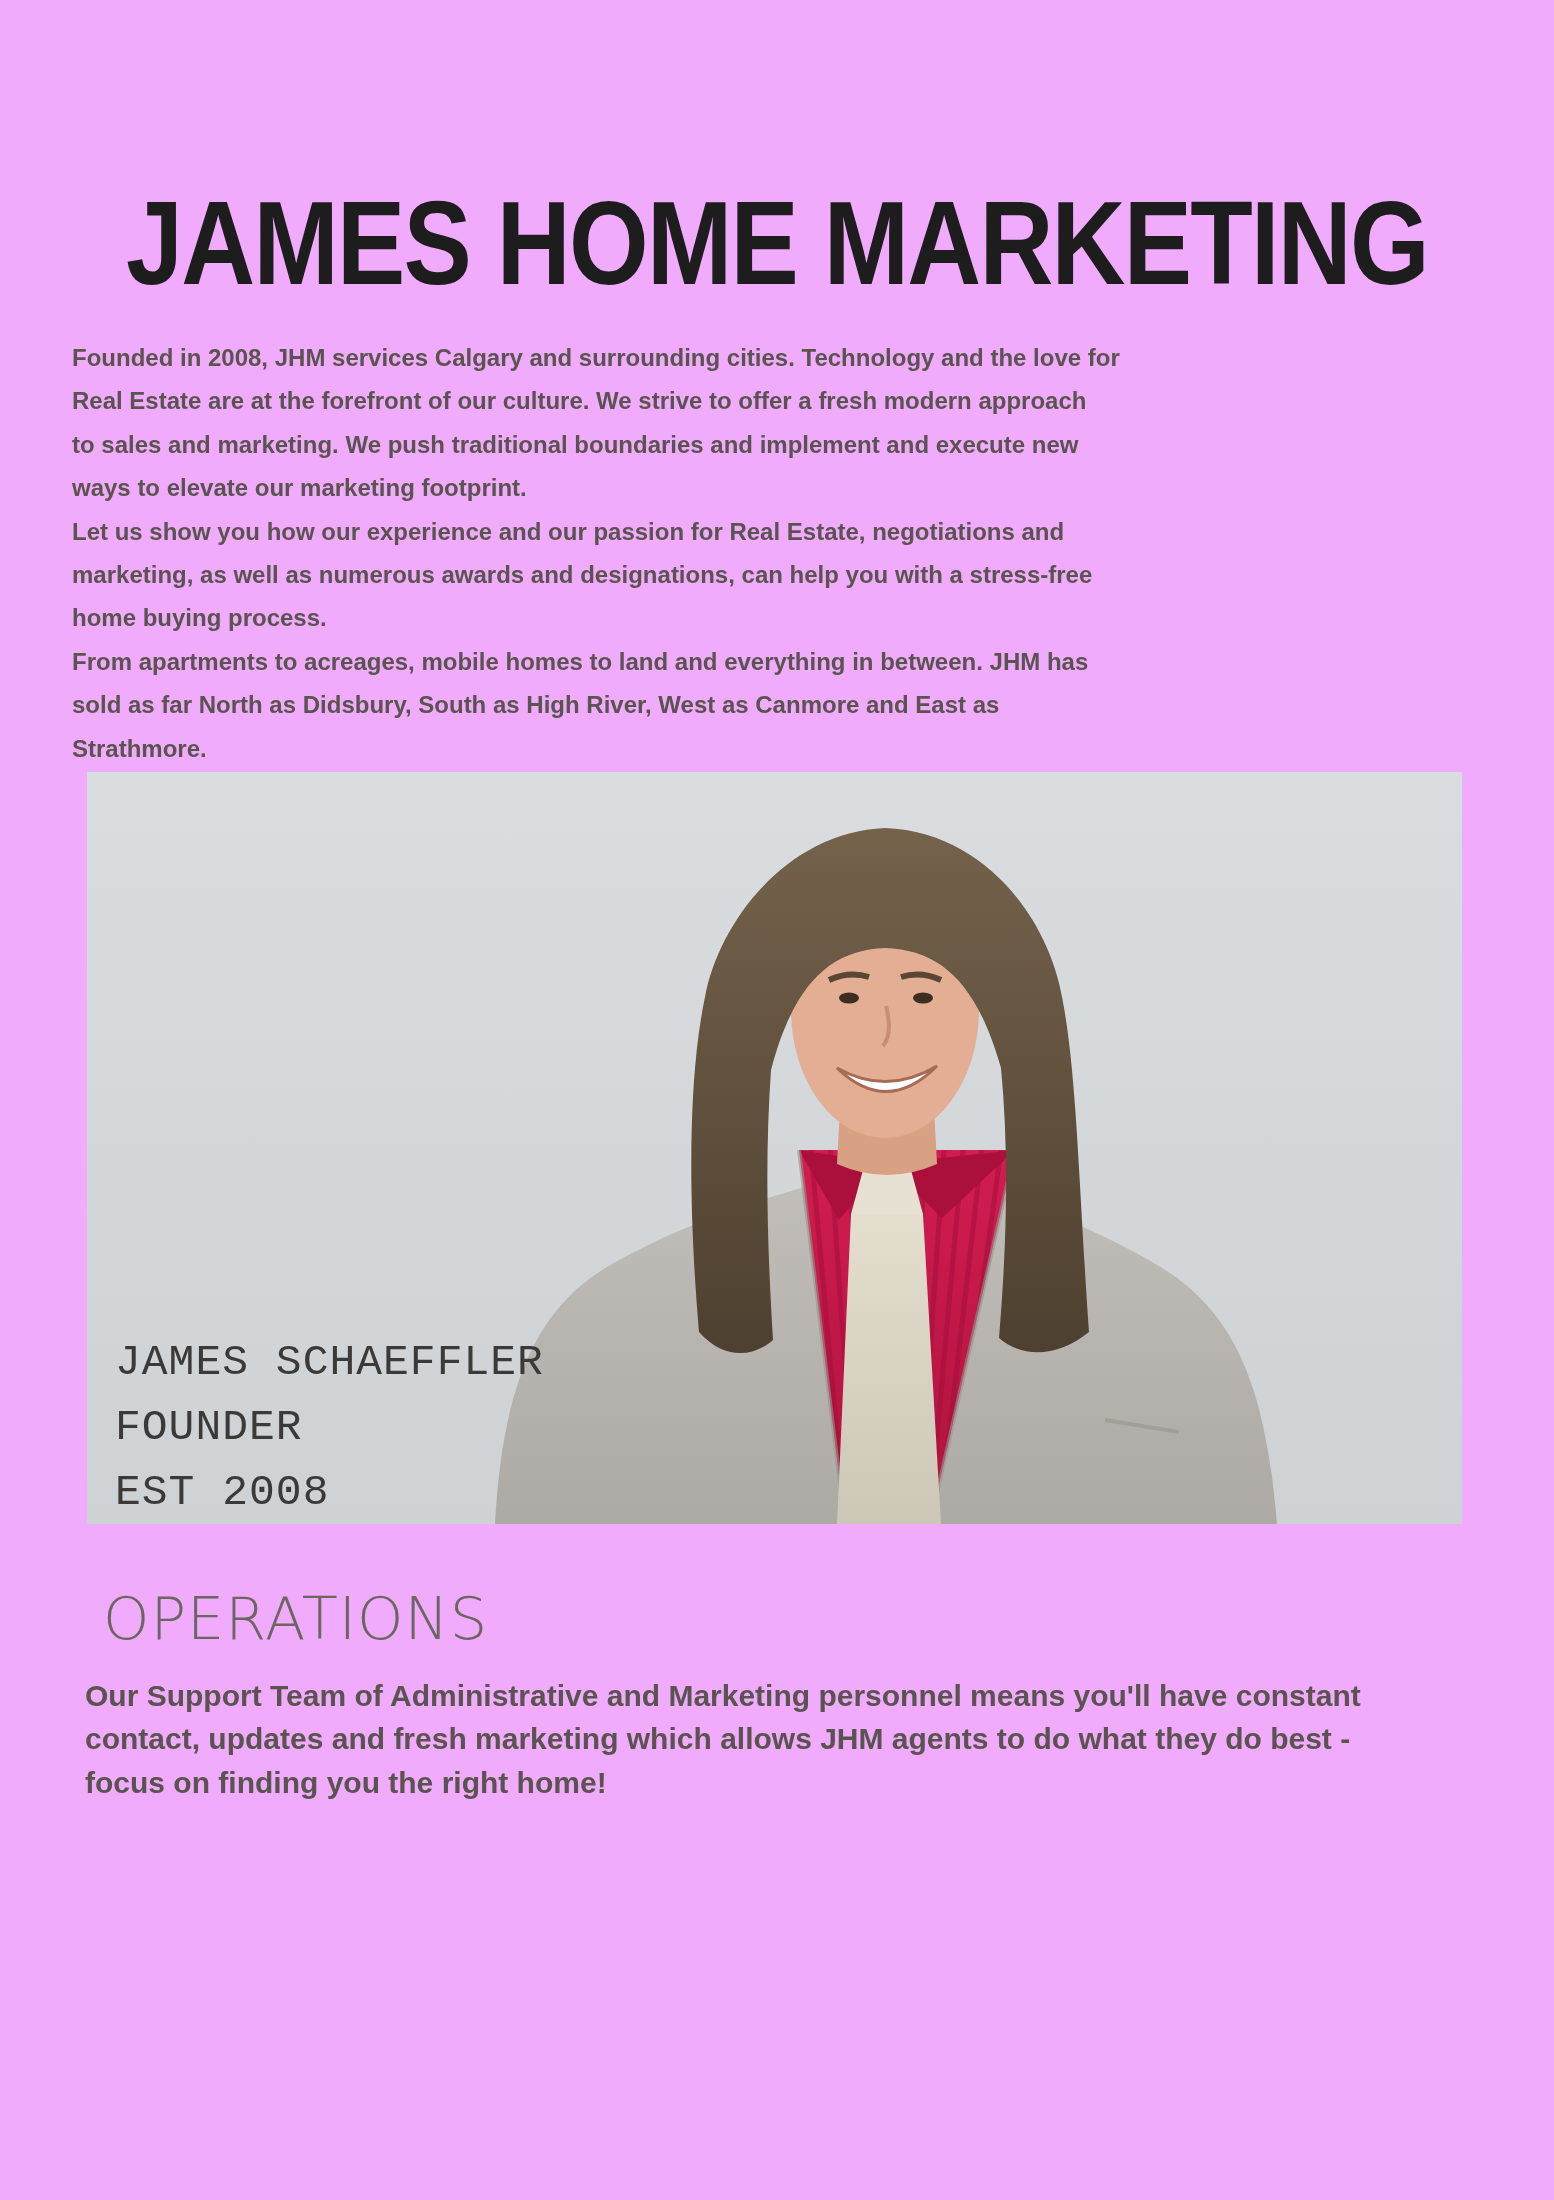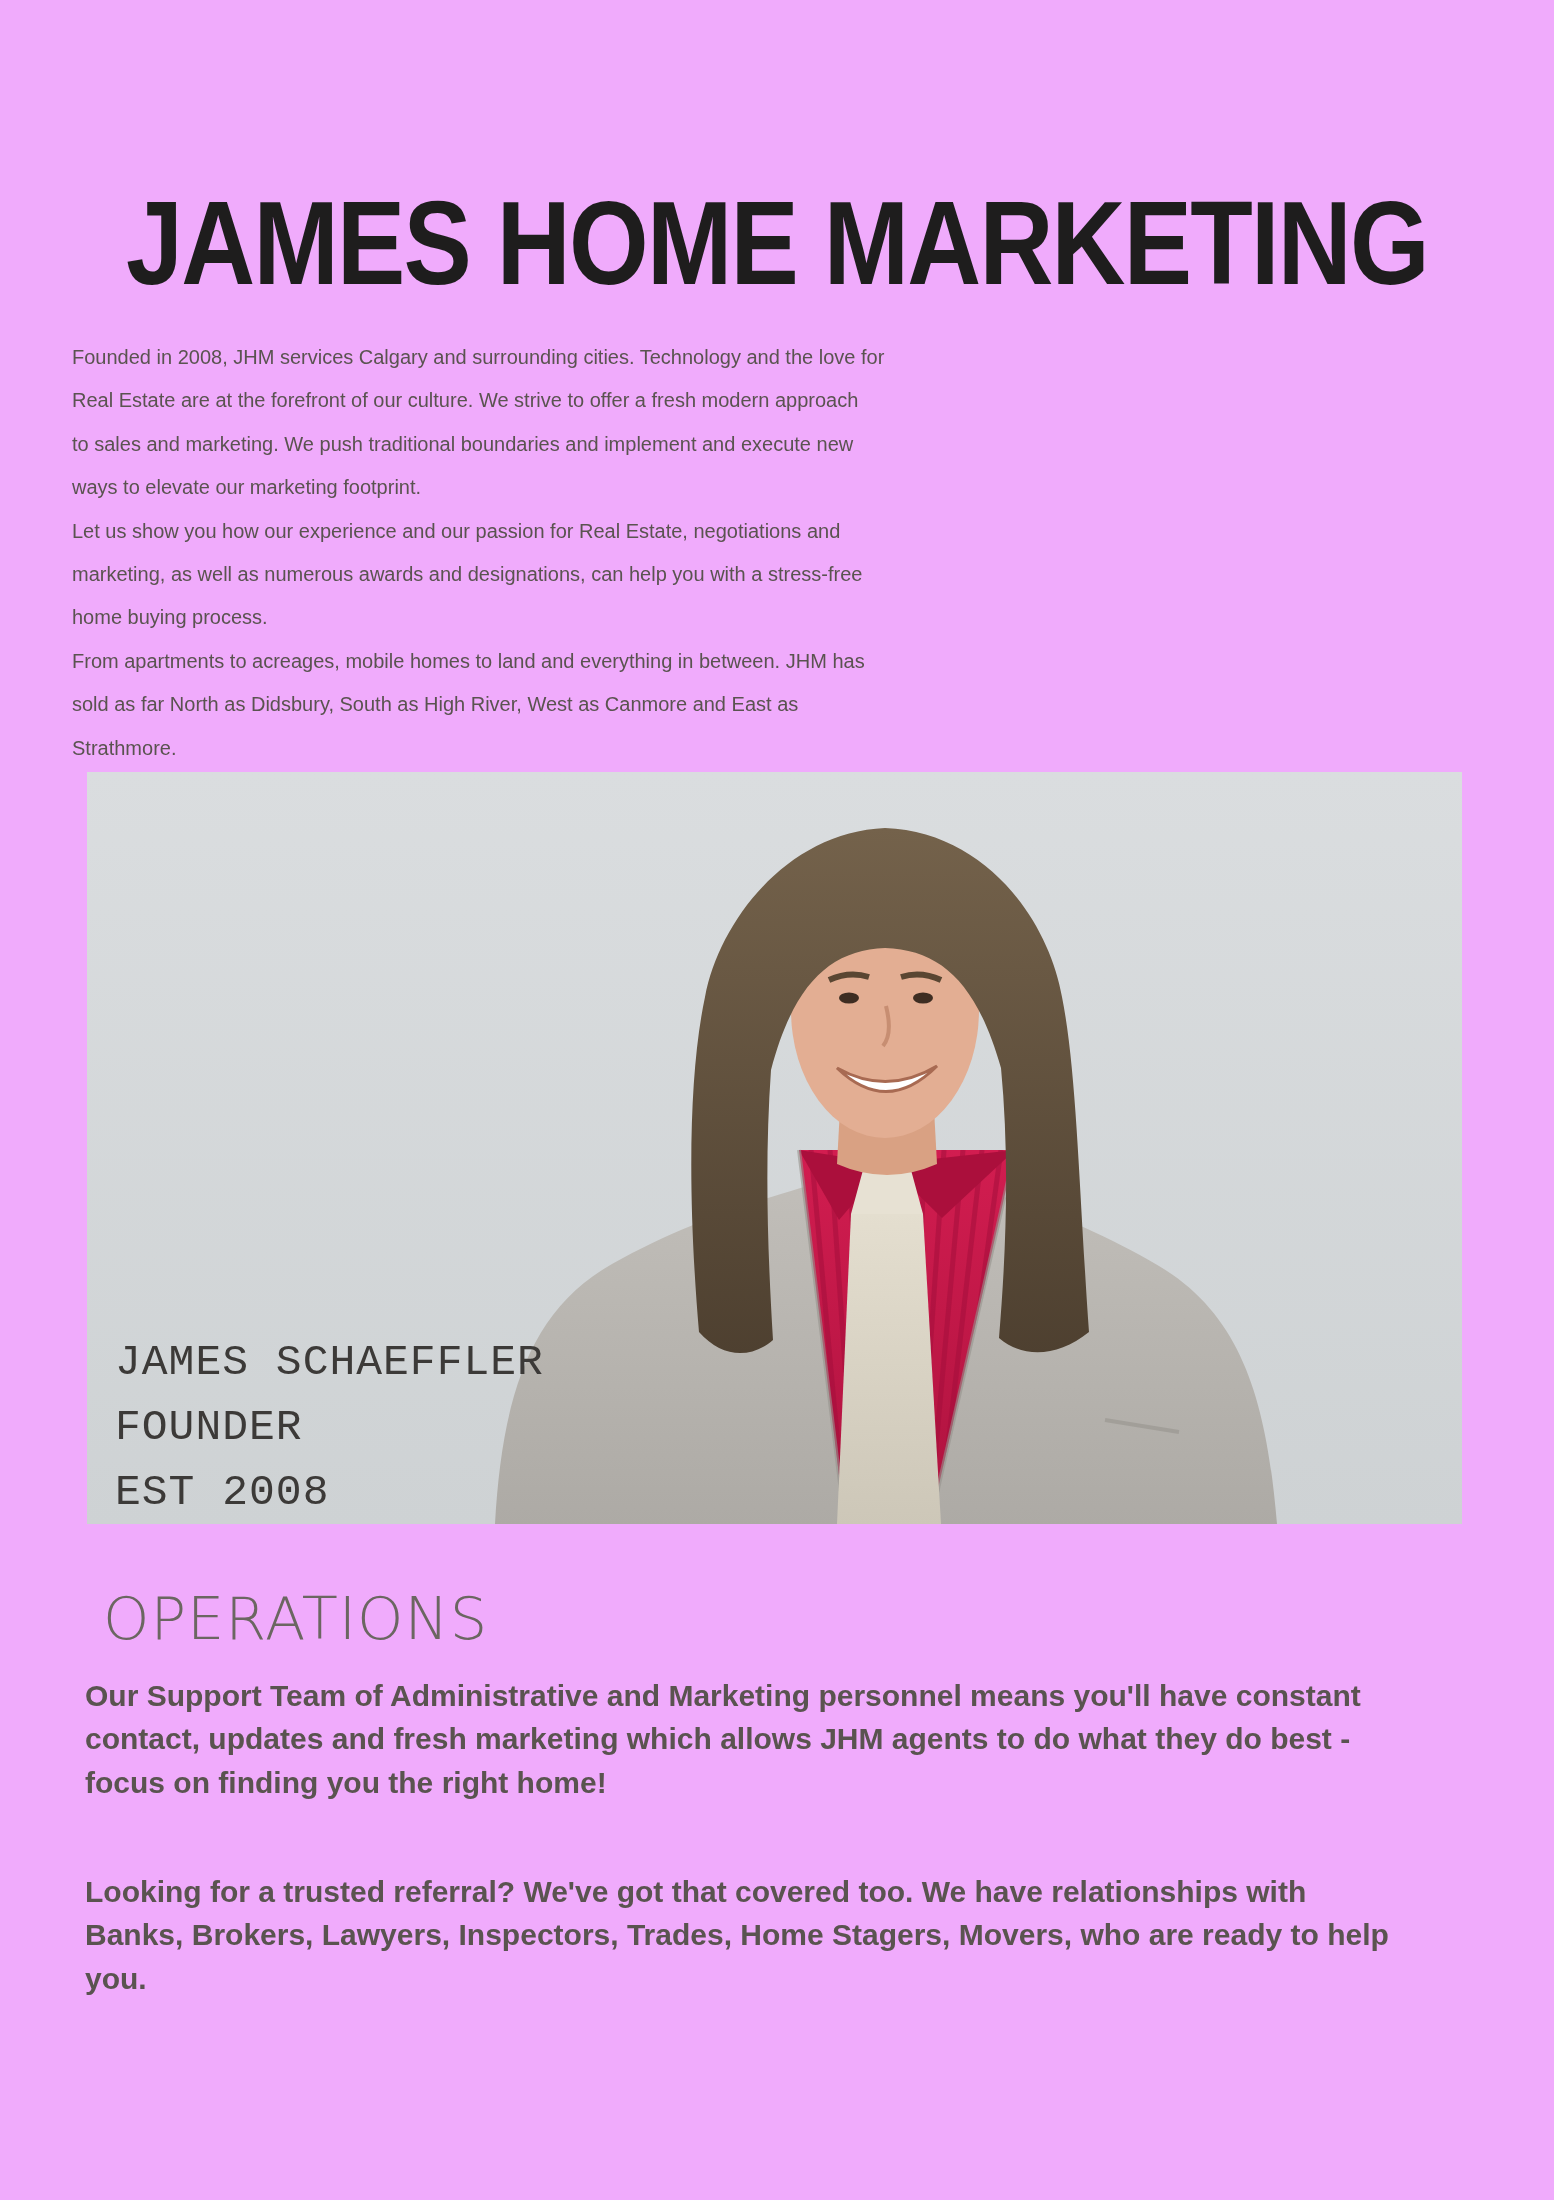--- a/index.html
+++ b/index.html
@@ -27,22 +27,22 @@
     transform: scaleX(0.86);
     transform-origin: 50% 50%;
     white-space: nowrap;
   }
 
   .intro {
     position: absolute;
     top: 336px;
     left: 72px;
     width: 1440px;
-    font-size: 20px;
-    font-weight: normal;
+    font-size: 24px;
+    font-weight: bold;
     line-height: 43.4px;
     color: var(--body-text, #5a5350);
     white-space: pre-line;
   }
 
   .photo {
     position: absolute;
     top: 772px;
     left: 87px;
     width: 1375px;
@@ -202,18 +202,15 @@
   </div>
 
   <div class="section sec-ops">
     <div class="sec-heading">OPERATIONS</div>
     <div class="sec-body">Our Support Team of Administrative and Marketing personnel means you'll have constant
 contact, updates and fresh marketing which allows JHM agents to do what they do best -
 focus on finding you the right home!</div>
   </div>
 
   <div class="section sec-partners">
-    <div class="sec-body">Looking for a trusted referral? We've got that covered too. We have relationships with
-Banks, Brokers, Lawyers, Inspectors, Trades, Home Stagers, Movers, who are ready to help
-you.</div>
   </div>
 
 </div>
 
 </body></html>

